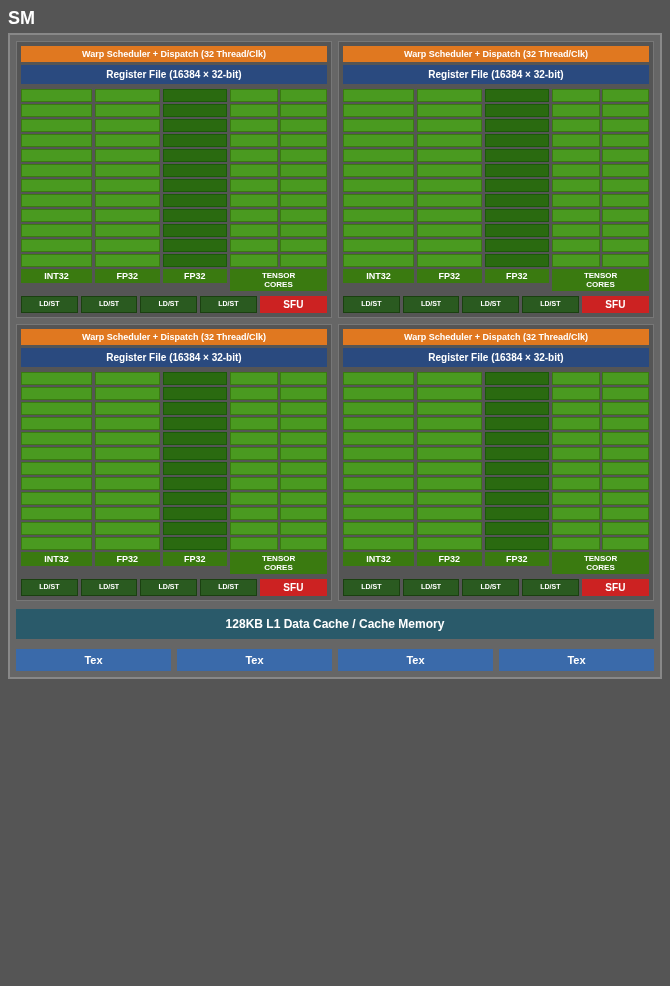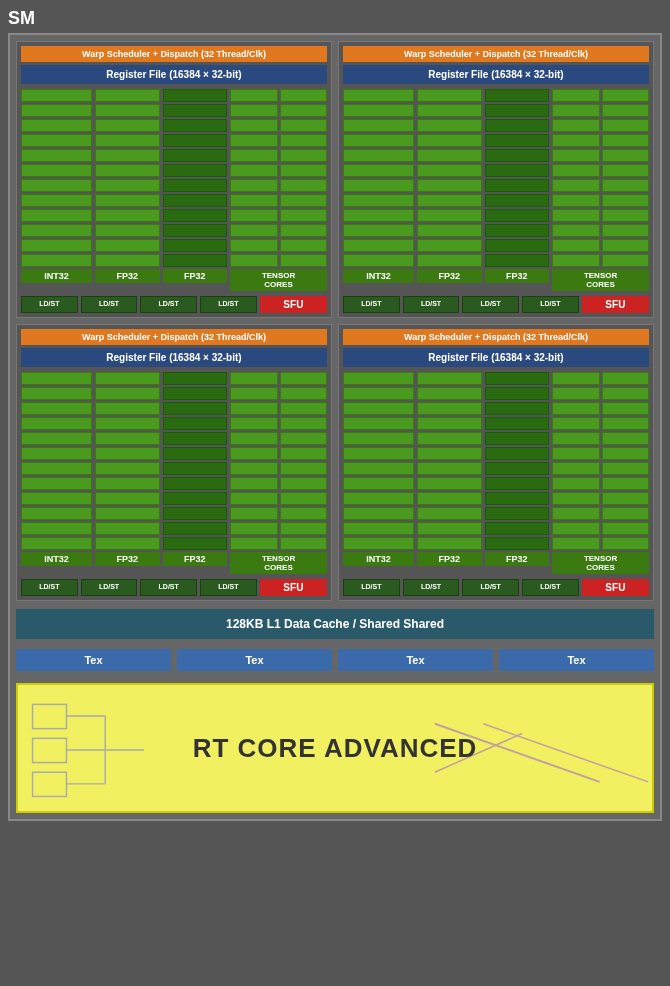--- a/index.html
+++ b/index.html
@@ -507,43 +507,23 @@
       <div class="bottom-row">
         <div class="ldst-btn">LD/ST</div>
         <div class="ldst-btn">LD/ST</div>
         <div class="ldst-btn">LD/ST</div>
         <div class="ldst-btn">LD/ST</div>
         <div class="sfu-btn">SFU</div>
       </div>
     </div>
   </div>
 
-  <div class="l1-cache">128KB L1 Data Cache / Shared Shared</div>
+  <div class="l1-cache">128KB L1 Data Cache / Cache Memory</div>
 
   <div class="tex-row">
     <div class="tex-btn">Tex</div>
     <div class="tex-btn">Tex</div>
     <div class="tex-btn">Tex</div>
     <div class="tex-btn">Tex</div>
   </div>
 
-  <div class="rt-core-section">
-
-    <svg style="position:absolute;top:0;left:0;width:100%;height:100%;pointer-events:none;" viewBox="0 0 654 130" preserveAspectRatio="none">
-
-      <rect x="15" y="20" width="35" height="25" fill="none" stroke="#aaa" stroke-width="1.5"></rect>
-      <rect x="15" y="55" width="35" height="25" fill="none" stroke="#aaa" stroke-width="1.5"></rect>
-      <rect x="15" y="90" width="35" height="25" fill="none" stroke="#aaa" stroke-width="1.5"></rect>
-
-      <line x1="50" y1="32" x2="90" y2="32" stroke="#aaa" stroke-width="1.5"></line>
-      <line x1="50" y1="67" x2="90" y2="67" stroke="#aaa" stroke-width="1.5"></line>
-      <line x1="50" y1="102" x2="90" y2="102" stroke="#aaa" stroke-width="1.5"></line>
-      <line x1="90" y1="32" x2="90" y2="102" stroke="#aaa" stroke-width="1.5"></line>
-      <line x1="90" y1="67" x2="130" y2="67" stroke="#aaa" stroke-width="1.5"></line>
-
-      <line x1="430" y1="40" x2="600" y2="100" stroke="#c0a0a0" stroke-width="2"></line>
-      <line x1="480" y1="40" x2="650" y2="100" stroke="#c0a0a0" stroke-width="1.5"></line>
-      <line x1="520" y1="50" x2="430" y2="90" stroke="#c0a0a0" stroke-width="1.5"></line>
-    </svg>
-    <div class="rt-core-label">RT CORE ADVANCED</div>
-  </div>
 
 </div>
 
 </body></html>

